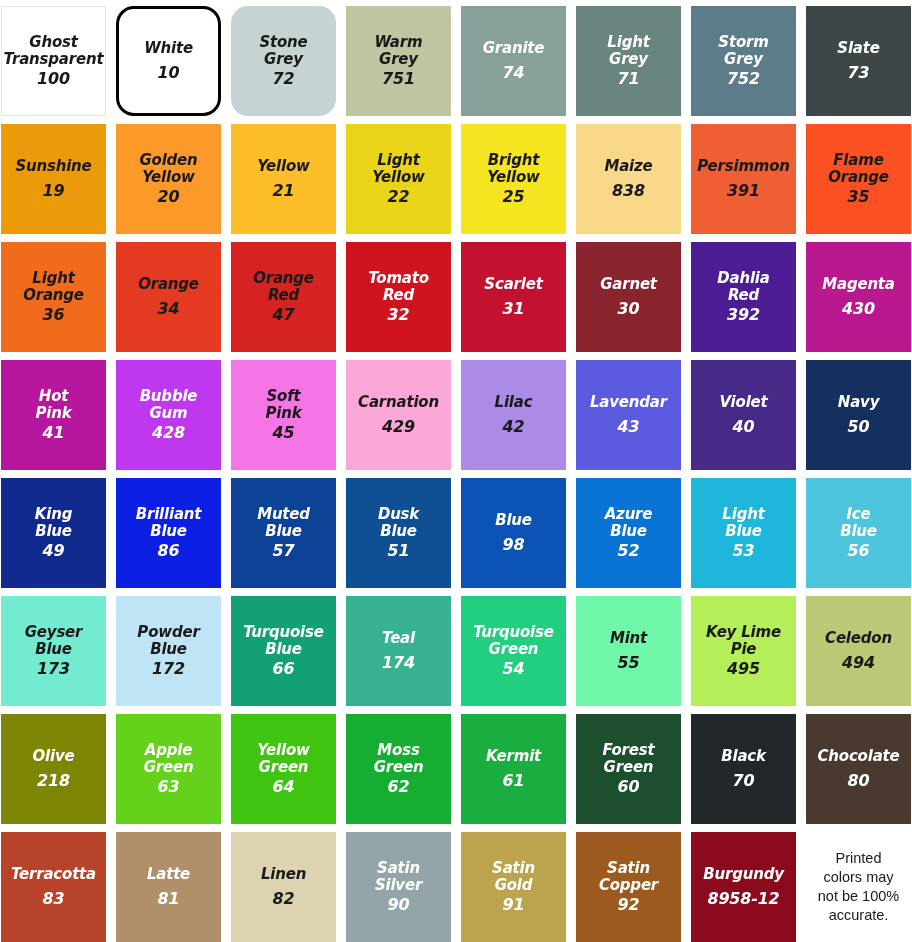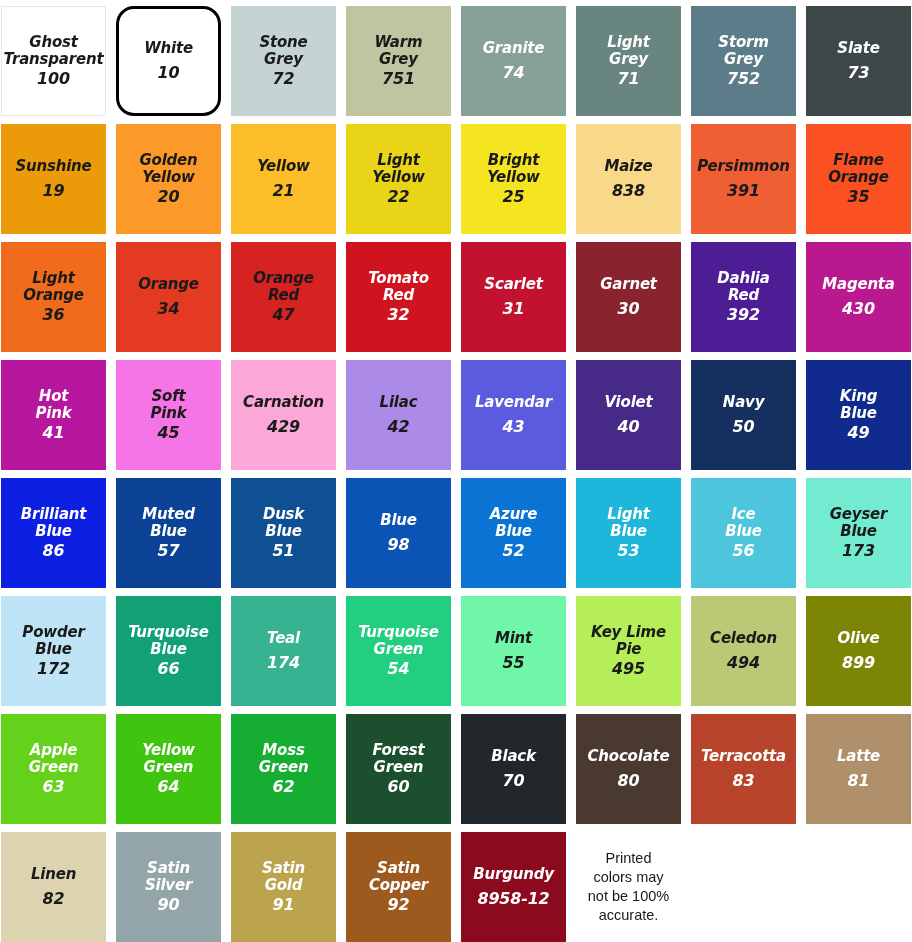--- a/index.html
+++ b/index.html
@@ -85,21 +85,21 @@
 <div id="chart-grid">
     <div class="swatch bordered-light two-line" style="background: rgb(255, 255, 255); color: rgb(26, 26, 26);">
       <div class="sw-name">Ghost
 Transparent</div>
       <div class="sw-code">100</div>
     </div>
     <div class="swatch bordered-heavy" style="background: rgb(255, 255, 255); color: rgb(26, 26, 26); border-radius: 18px;">
       <div class="sw-name">White</div>
       <div class="sw-code">10</div>
     </div>
-    <div class="swatch two-line" style="background: rgb(197, 211, 210); color: rgb(26, 26, 26);">
+    <div class="swatch two-line" style="background: rgb(197, 211, 210); color: rgb(26, 26, 26); border-radius: 17px;">
       <div class="sw-name">Stone
 Grey</div>
       <div class="sw-code">72</div>
     </div>
     <div class="swatch two-line" style="background: rgb(190, 197, 160); color: rgb(26, 26, 26);">
       <div class="sw-name">Warm
 Grey</div>
       <div class="sw-code">751</div>
     </div>
     <div class="swatch" style="background: rgb(136, 160, 154); color: rgb(255, 255, 255);">
@@ -190,20 +190,25 @@
     </div>
     <div class="swatch" style="background: rgb(185, 24, 143); color: rgb(255, 255, 255);">
       <div class="sw-name">Magenta</div>
       <div class="sw-code">430</div>
     </div>
     <div class="swatch two-line" style="background: rgb(183, 23, 158); color: rgb(255, 255, 255);">
       <div class="sw-name">Hot
 Pink</div>
       <div class="sw-code">41</div>
     </div>
+    <div class="swatch two-line" style="background: rgb(191, 56, 240); color: rgb(255, 255, 255);">
+      <div class="sw-name">Bubble
+Gum</div>
+      <div class="sw-code">428</div>
+    </div>
     <div class="swatch two-line" style="background: rgb(245, 116, 230); color: rgb(26, 26, 26);">
       <div class="sw-name">Soft
 Pink</div>
       <div class="sw-code">45</div>
     </div>
     <div class="swatch" style="background: rgb(251, 167, 216); color: rgb(26, 26, 26); text-align: right;">
       <div class="sw-name">Carnation</div>
       <div class="sw-code">429</div>
     </div>
     <div class="swatch" style="background: rgb(171, 138, 232); color: rgb(26, 26, 26);">
@@ -293,36 +298,40 @@
       <div class="sw-name">Key Lime
 Pie</div>
       <div class="sw-code">495</div>
     </div>
     <div class="swatch" style="background: rgb(189, 200, 119); color: rgb(26, 26, 26);">
       <div class="sw-name">Celedon</div>
       <div class="sw-code">494</div>
     </div>
     <div class="swatch" style="background: rgb(125, 134, 4); color: rgb(255, 255, 255);">
       <div class="sw-name">Olive</div>
-      <div class="sw-code">899</div>
+      <div class="sw-code">218</div>
     </div>
     <div class="swatch two-line" style="background: rgb(100, 209, 27); color: rgb(255, 255, 255);">
       <div class="sw-name">Apple
 Green</div>
       <div class="sw-code">63</div>
     </div>
     <div class="swatch two-line" style="background: rgb(63, 196, 16); color: rgb(255, 255, 255);">
       <div class="sw-name">Yellow
 Green</div>
       <div class="sw-code">64</div>
     </div>
     <div class="swatch two-line" style="background: rgb(22, 173, 51); color: rgb(255, 255, 255);">
       <div class="sw-name">Moss
 Green</div>
       <div class="sw-code">62</div>
+    </div>
+    <div class="swatch" style="background: rgb(26, 173, 63); color: rgb(255, 255, 255);">
+      <div class="sw-name">Kermit</div>
+      <div class="sw-code">61</div>
     </div>
     <div class="swatch two-line" style="background: rgb(28, 79, 45); color: rgb(255, 255, 255);">
       <div class="sw-name">Forest
 Green</div>
       <div class="sw-code">60</div>
     </div>
     <div class="swatch" style="background: rgb(34, 39, 43); color: rgb(255, 255, 255);">
       <div class="sw-name">Black</div>
       <div class="sw-code">70</div>
     </div>

